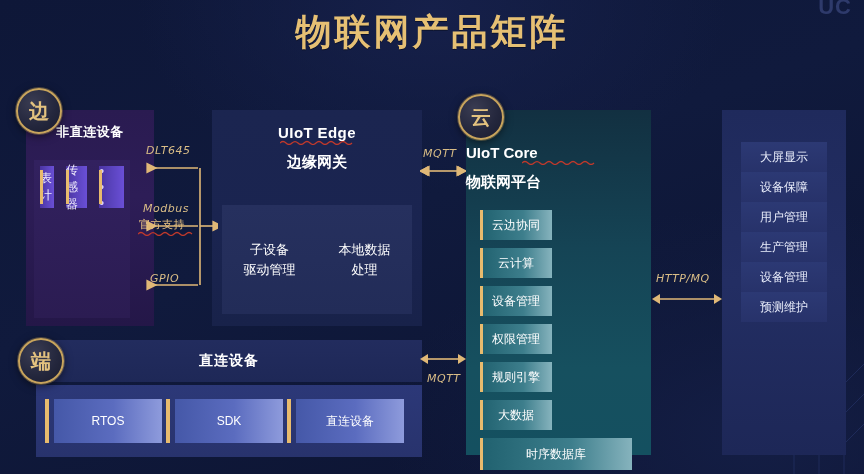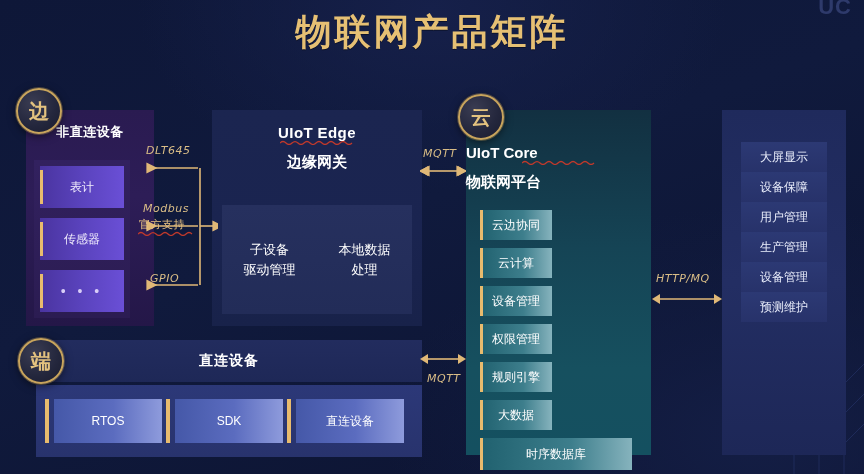--- a/index.html
+++ b/index.html
@@ -53,21 +53,21 @@
     background:linear-gradient(180deg,#2a1b51 0%,#2d1d57 40%,#241748 100%);
   }
   .p-nondirect .hdr{
     position:absolute; left:0; top:0; width:100%; height:44px;
     display:flex; align-items:center; justify-content:center;
     color:#fff; font-size:13px; font-weight:700; letter-spacing:.5px;
   }
   .nd-inner{
     position:absolute; left:8px; top:50px; width:96px; height:158px;
     background:linear-gradient(180deg,#32215f 0%,#2b1c52 100%);
-    display:flex; flex-direction:column; justify-content:space-between;
+    display:flex; flex-direction:row; justify-content:space-between;
     padding:4px 0;
   }
   .nd-item{
     position:relative; height:42px; margin:2px 6px;
     background:linear-gradient(90deg,#4a34a0 0%,#5a43bd 50%,#6a4fd6 100%);
     display:flex; align-items:center; justify-content:center;
     color:#f2eefd; font-size:12px;
   }
   .nd-item .bar{
     position:absolute; left:0; top:4px; bottom:4px; width:3px;

